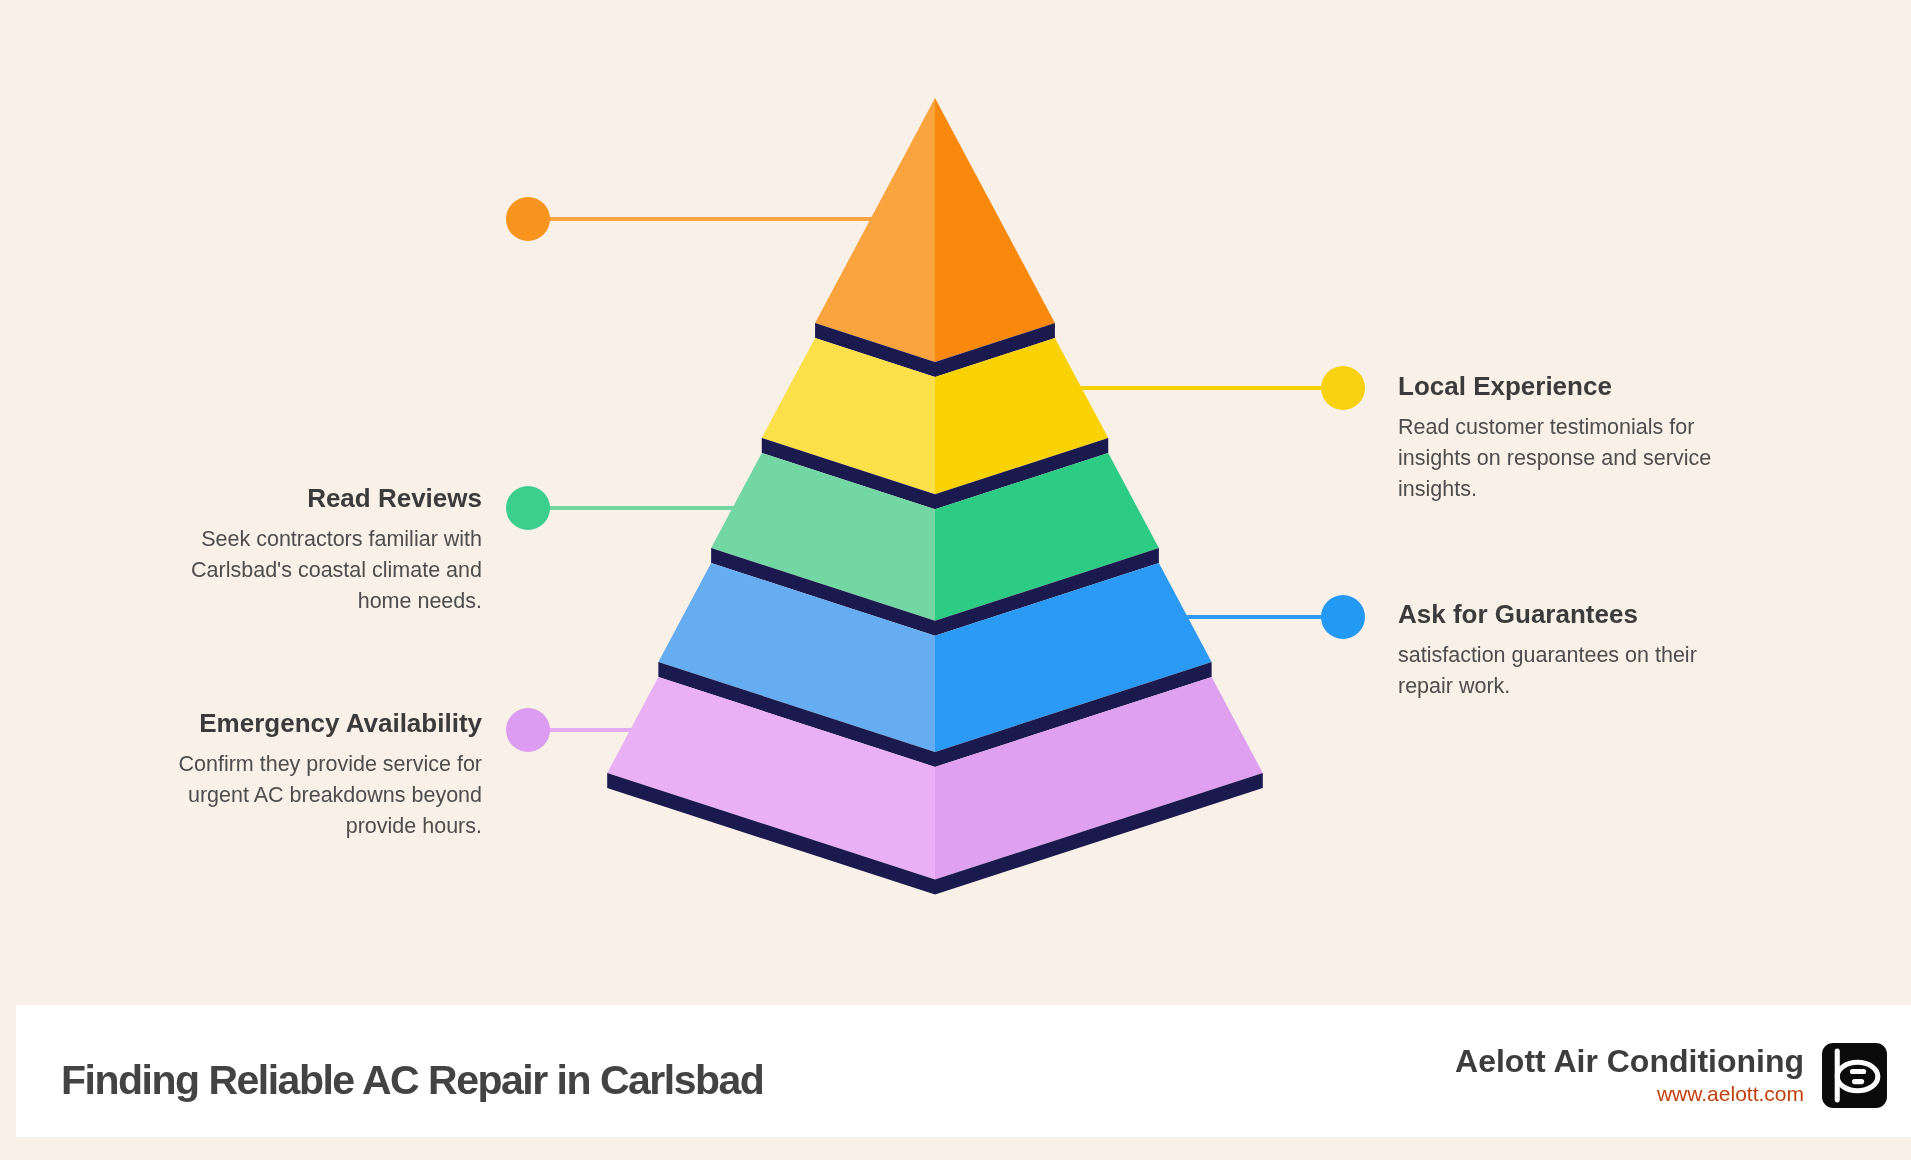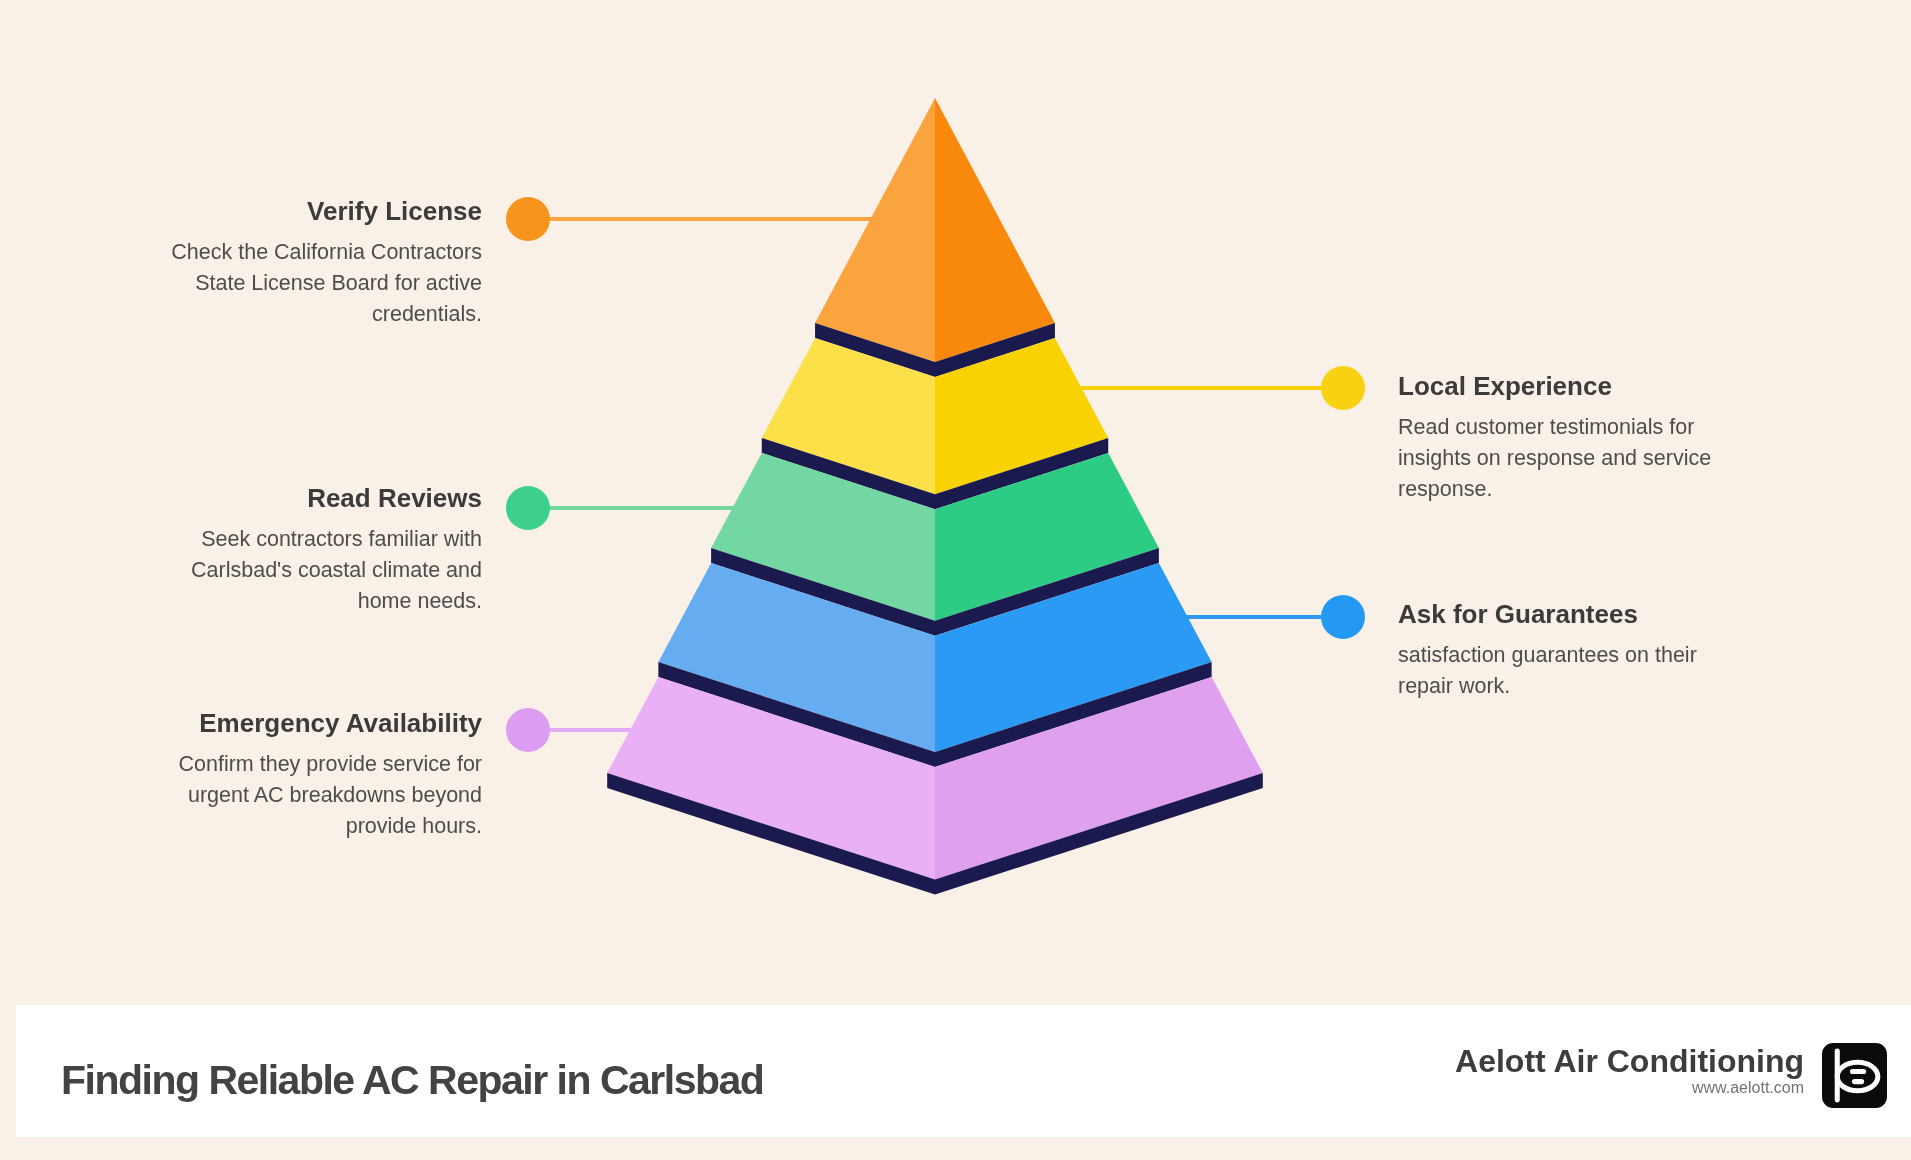--- a/index.html
+++ b/index.html
@@ -32,21 +32,21 @@
   }
   .f-title{
     position:absolute;left:45px;top:52px;
     font-size:41px;font-weight:700;letter-spacing:-1.5px;color:#434343;
     white-space:nowrap;
   }
   .f-brand{
     position:absolute;right:123px;top:42px;text-align:right;
   }
   .f-brand .brand{font-size:32px;font-weight:700;color:#3D3D3D;line-height:28px;}
-  .f-brand .site{font-size:16px;color:#737373;line-height:26px;margin-top:0;}
+  .f-brand .site{font-size:21px;color:#c2410c;line-height:26px;margin-top:6px;}
   .logo{position:absolute;right:39px;top:37px;width:67px;height:67px;}
 </style>
 </head>
 <body>
 
 <div class="canvas">
 
   <svg id="diagram" width="1911" height="1160" viewBox="0 0 1911 1160">
       <line x1="528" y1="219" x2="880" y2="219" stroke="#F9A440" stroke-width="4"></line>
       <line x1="1343" y1="388" x2="1075" y2="388" stroke="#F6D002" stroke-width="4"></line>
@@ -68,32 +68,26 @@
       <polygon points="658.373,677 935,766.903775 935,879.533375 607.205,773" fill="#E9B0F6"></polygon>
       <polygon points="935,766.903775 1211.627,677 1262.795,773 935,879.533375" fill="#DFA0F0"></polygon>
       <polygon points="607.205,773 935,879.533375 1262.795,773 1262.795,788 935,894.533375 607.205,788" fill="#1A1A4E"></polygon>
       <circle cx="528" cy="219" r="22" fill="#F7941E"></circle>
       <circle cx="1343" cy="388" r="22" fill="#F8D110"></circle>
       <circle cx="528" cy="508" r="22" fill="#3BCE8C"></circle>
       <circle cx="1343" cy="617" r="22" fill="#2499F3"></circle>
       <circle cx="528" cy="730" r="22" fill="#DC9CF1"></circle>
     </svg>
 
-  <div class="item left pos1">
-    <h3 class="title">Verify License</h3>
-    <div class="dline">Check the California Contractors</div>
-    <div class="dline">State License Board for active</div>
-    <div class="dline">credentials.</div>
-  </div>
 
   <div class="item right pos2">
     <h3 class="title">Local Experience</h3>
     <div class="dline">Read customer testimonials for</div>
     <div class="dline">insights on response and service</div>
-    <div class="dline">response.</div>
+    <div class="dline">insights.</div>
   </div>
 
   <div class="item left pos3">
     <h3 class="title">Read Reviews</h3>
     <div class="dline">Seek contractors familiar with</div>
     <div class="dline">Carlsbad's coastal climate and</div>
     <div class="dline">home needs.</div>
   </div>
 
   <div class="item right pos4">

